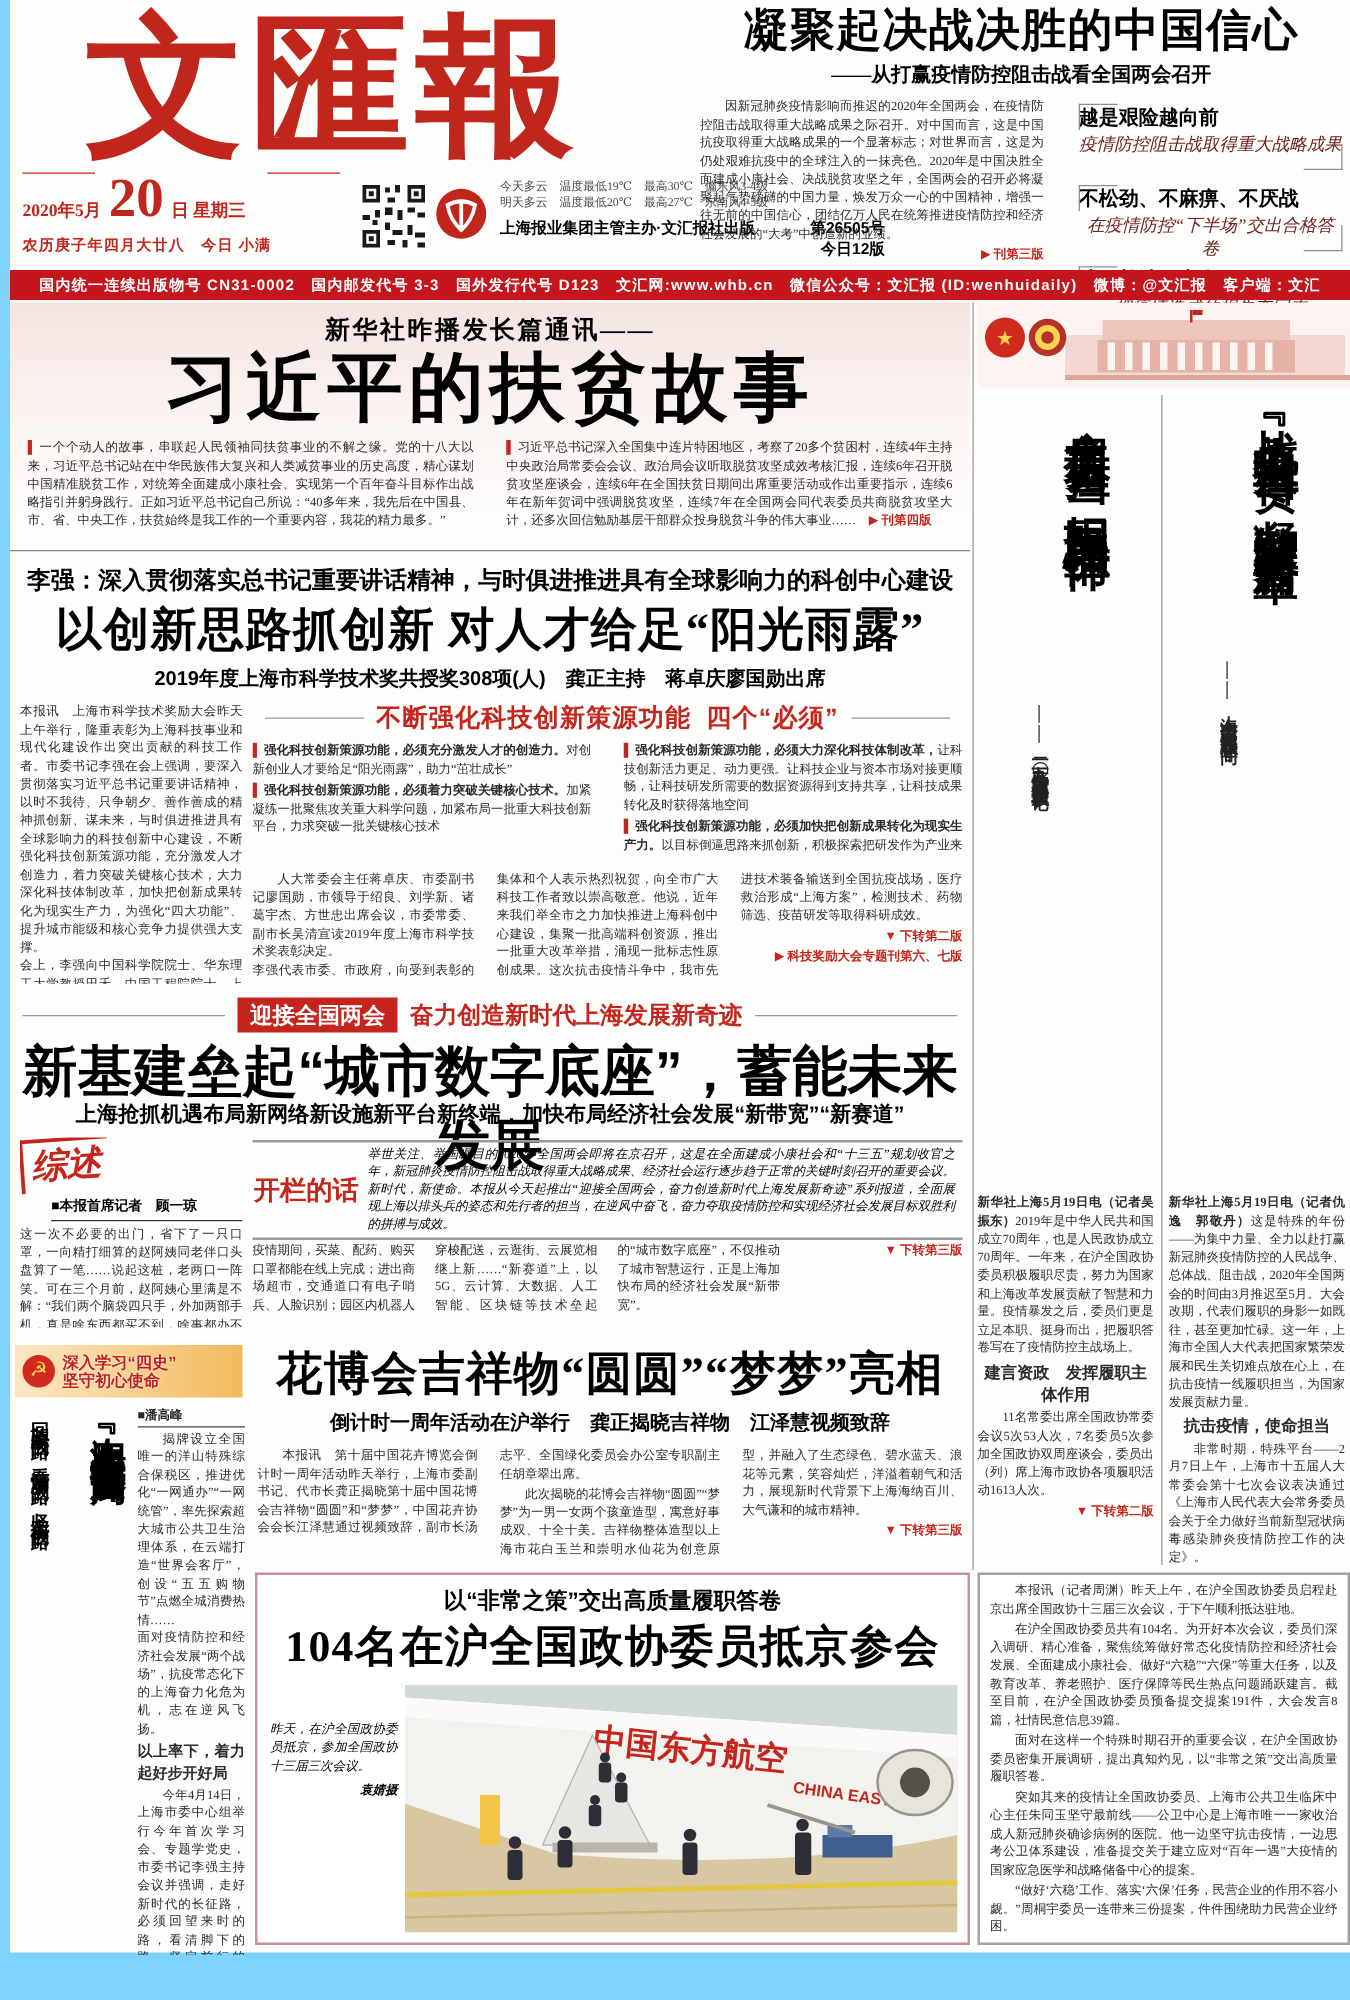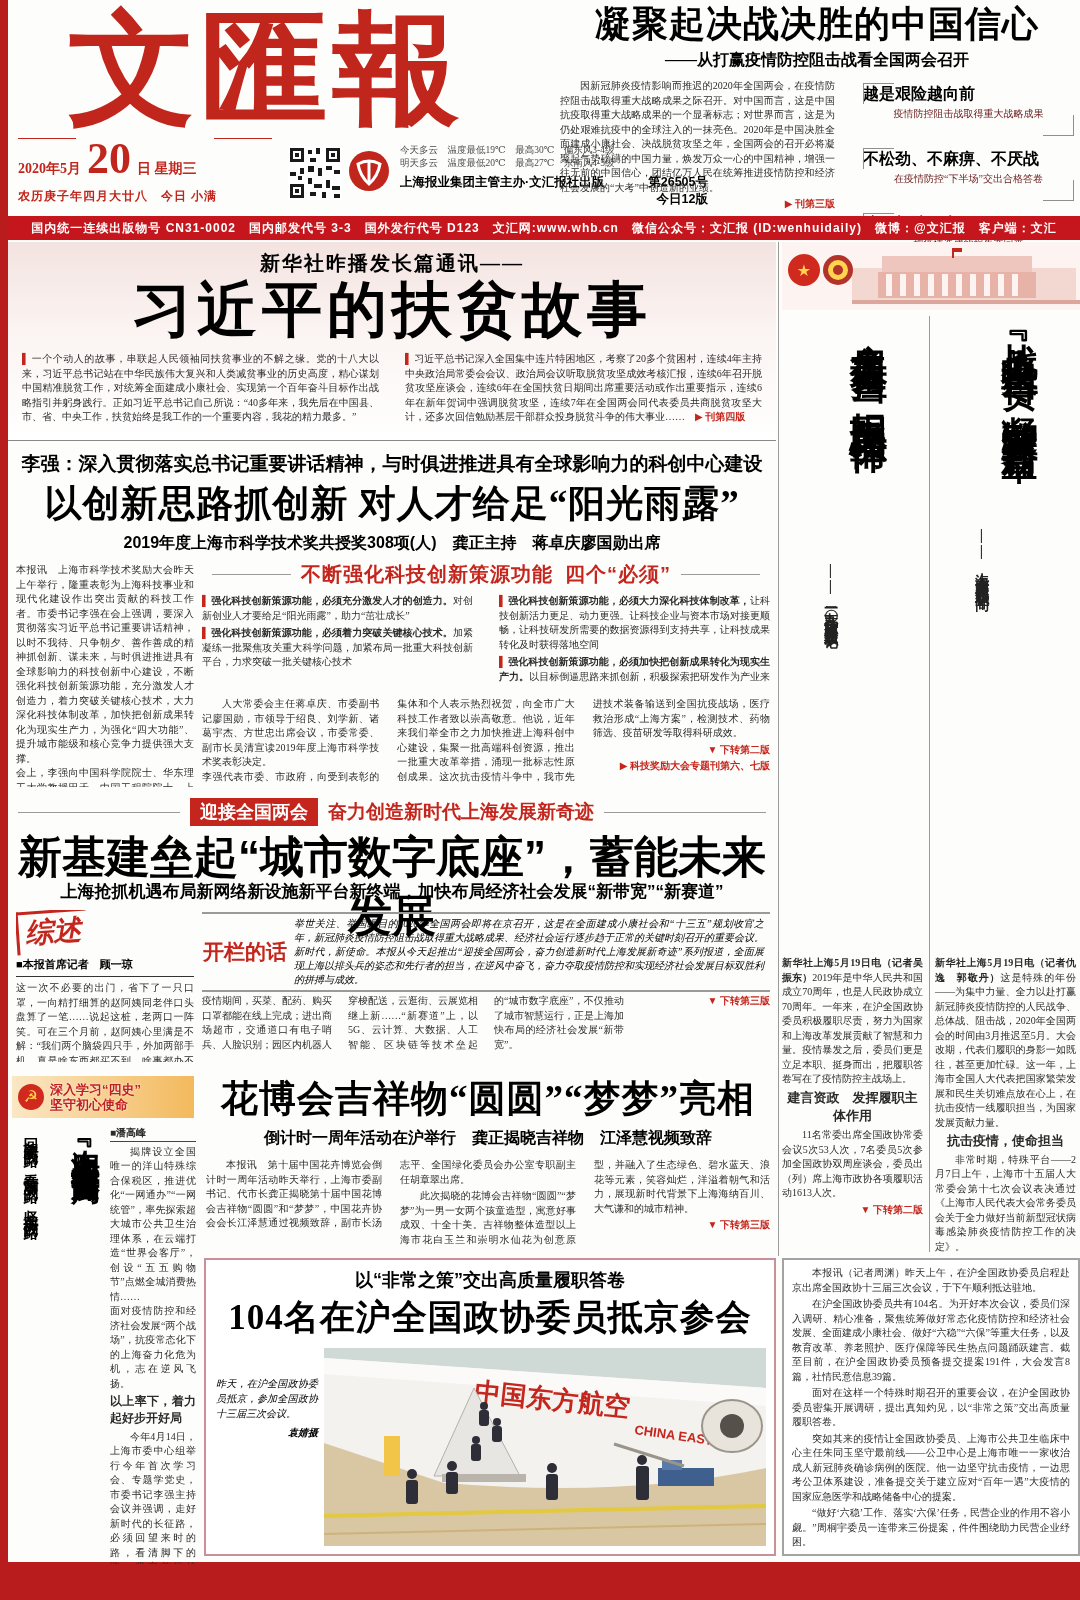--- a/index.html
+++ b/index.html
@@ -1,17 +1,17 @@
 <!DOCTYPE html>
 <html><head>
 <meta charset="utf-8">
 <style>
   html,body{margin:0;padding:0;}
   body{background:#b7b7b5;font-family:"Liberation Serif","DejaVu Serif",serif;}
-  #page{position:relative;width:1080px;height:1600px;background:#b91c1c;overflow:hidden;margin:0 auto;}
+  #page{position:relative;width:1080px;height:1600px;background:#7dd3fc;overflow:hidden;margin:0 auto;}
   #paper{position:absolute;left:8px;top:0;width:1072px;height:1562px;background:#fdfdfb;}
   .abs{position:absolute;}
   .sans{font-family:"Liberation Sans","DejaVu Sans",sans-serif;}
   .ctr{text-align:center;}
   .b{font-weight:bold;}
   .small{font-size:10px;line-height:1.45;color:#2b2b2b;text-align:justify;}
   .small p{margin:0 0 2px 0;text-indent:2em;}
   .small p.noind{text-indent:0;}
   .pre{white-space:pre-line;}
   .rb{color:#c4261d;font-weight:bold;margin-right:2px;text-indent:0;}
@@ -35,21 +35,21 @@
   #lead{left:552px;top:2px;width:514px;height:212px;}
   #lead-headline{font-size:36px;font-weight:900;letter-spacing:1px;line-height:44px;}
   #lead-sub{font-size:16px;font-weight:bold;margin-top:4px;}
   #lead-row{display:flex;gap:28px;margin-top:8px;}
   #lead-body{width:284px;}
   #lead-slogans{width:218px;}
   .slogan{position:relative;height:52px;margin-bottom:8px;padding-top:5px;}
   .slogan::before{content:"";position:absolute;left:0;top:4px;width:30px;height:20px;border-left:1px solid #8f8f8f;border-top:1px solid #8f8f8f;}
   .slogan::after{content:"";position:absolute;right:0;bottom:0;width:30px;height:20px;border-right:1px solid #8f8f8f;border-bottom:1px solid #8f8f8f;}
   .slogan .t{font-size:16px;font-weight:900;text-align:left;font-family:"Liberation Sans","DejaVu Sans",sans-serif;}
-  .slogan .s{font-size:10px;text-align:center;color:#6d2020;margin-top:2px;}
+  .slogan .s{font-size:14px;text-align:center;color:#6d2020;font-style:italic;margin-top:2px;}
   #infobar{left:0;top:216px;width:1072px;height:24px;background:#c4161c;color:#fff;
     font-size:12px;font-weight:bold;line-height:24px;text-align:center;letter-spacing:1px;white-space:nowrap;}
   #vrule-main{left:770px;top:242px;width:1px;height:1014px;}
   
   #art1{left:0;top:242px;width:768px;height:198px;background:linear-gradient(180deg,#f3e3e0 0%,#fbf4f2 45%,#fff 100%);}
   #art1-kicker{top:8px;left:0;width:100%;font-size:20px;font-weight:bold;letter-spacing:2px;}
   #art1-headline{top:34px;left:0;width:100%;font-size:60px;font-weight:900;letter-spacing:5px;line-height:68px;}
   #art1-body{left:14px;top:110px;width:740px;height:82px;overflow:hidden;}
   
   #art2{left:0;top:440px;width:768px;height:354px;border-top:1px solid #888;}
@@ -65,21 +65,21 @@
   #art2-body{left:194px;top:256px;width:568px;height:92px;overflow:hidden;}
   
   #art3{left:0;top:794px;width:768px;height:274px;}
   #art3-tagrow{left:0;top:4px;width:100%;display:flex;align-items:center;}
   #art3-tag{background:#c4261d;color:#fff;font-size:18px;font-weight:bold;padding:2px 10px;font-family:"Liberation Sans","DejaVu Sans",sans-serif;}
   #art3-tag2{color:#c4261d;font-size:19px;font-weight:900;margin-left:10px;font-family:"Liberation Sans","DejaVu Sans",sans-serif;}
   #art3-headline{top:34px;left:0;width:100%;font-size:44px;font-weight:900;letter-spacing:0px;}
   #art3-subhead{top:86px;left:0;width:100%;font-size:17px;font-weight:bold;}
   #art3-series{left:8px;top:116px;width:178px;height:152px;overflow:hidden;}
   #zongshu{display:inline-block;color:#c4261d;font-size:28px;font-weight:900;font-style:italic;transform:rotate(-4deg);border-left:3px solid #c4261d;border-top:3px solid #c4261d;padding:0 6px 2px 6px;}
-  #art3-byline{font-size:11px;font-weight:bold;border-bottom:1px solid #333;padding:4px 0;margin-bottom:4px;}
+  #art3-byline{font-size:11px;font-weight:bold;border-bottom:1px solid #333;padding:4px 0;margin-bottom:4px;margin-left:25px;}
   #art3-kailan{left:194px;top:118px;width:568px;height:76px;border-top:2px solid #9a9a9a;border-bottom:2px solid #9a9a9a;display:flex;align-items:center;}
   #kailan-label{width:86px;color:#c4261d;font-size:21px;font-weight:900;text-align:center;flex:none;font-family:"Liberation Sans","DejaVu Sans",sans-serif;}
   #kailan-text{flex:1;font-style:italic;font-size:10px;line-height:1.4;text-align:justify;padding:4px 6px;}
   #art3-body{left:194px;top:200px;width:568px;height:70px;overflow:hidden;}
   
   #sishi{left:0;top:1068px;width:190px;height:494px;}
   #sishi-banner{left:4px;top:8px;width:182px;height:42px;background:linear-gradient(90deg,#fbe7c4,#f3b95d);display:flex;align-items:center;gap:6px;padding:0 6px;box-sizing:border-box;}
   #sishi-banner .lines{line-height:15px;font-size:13px;font-weight:900;color:#c01f1f;text-shadow:0 0 2px #fff;}
   .emb{width:26px;height:26px;border-radius:50%;background:#d02a1e;color:#ffd34d;font-size:16px;line-height:26px;text-align:center;flex:none;}
   #sishi-side{left:2px;top:58px;width:30px;height:436px;writing-mode:vertical-rl;font-size:15px;font-weight:bold;letter-spacing:3px;}

